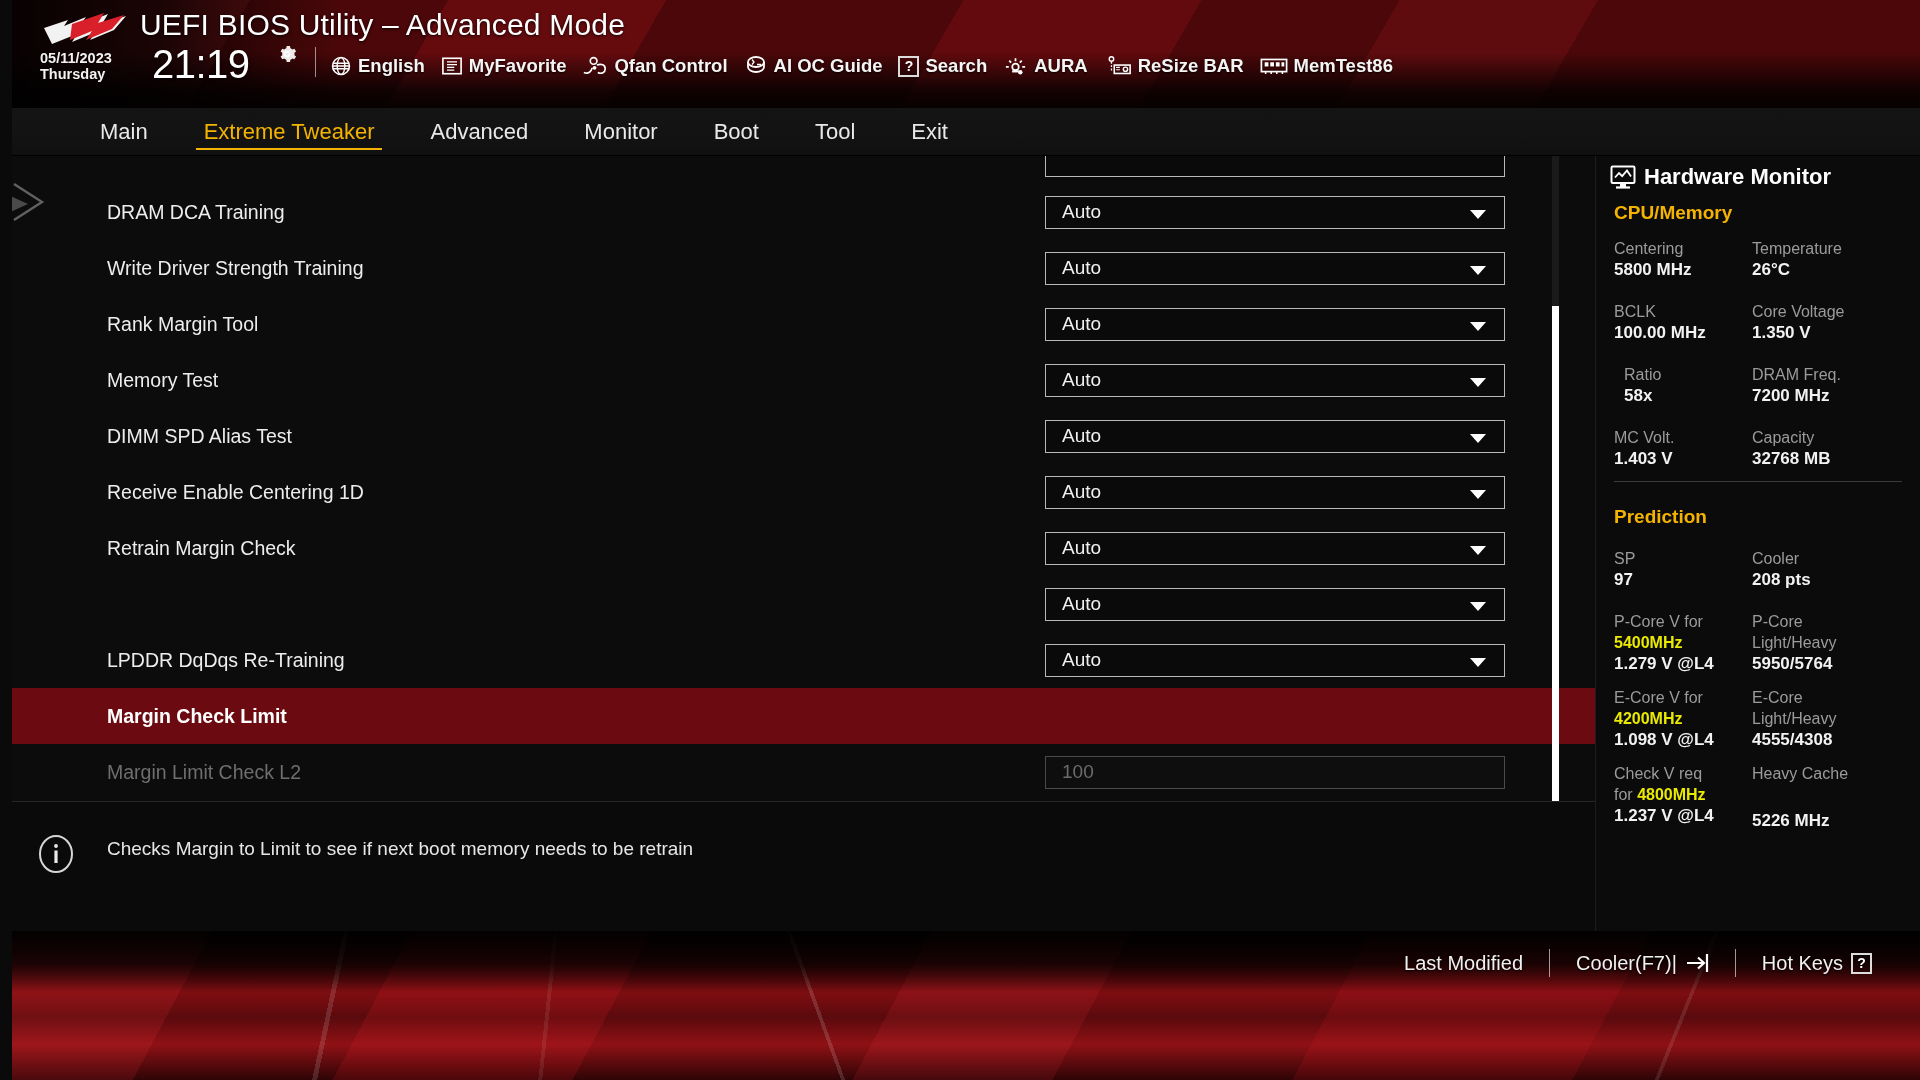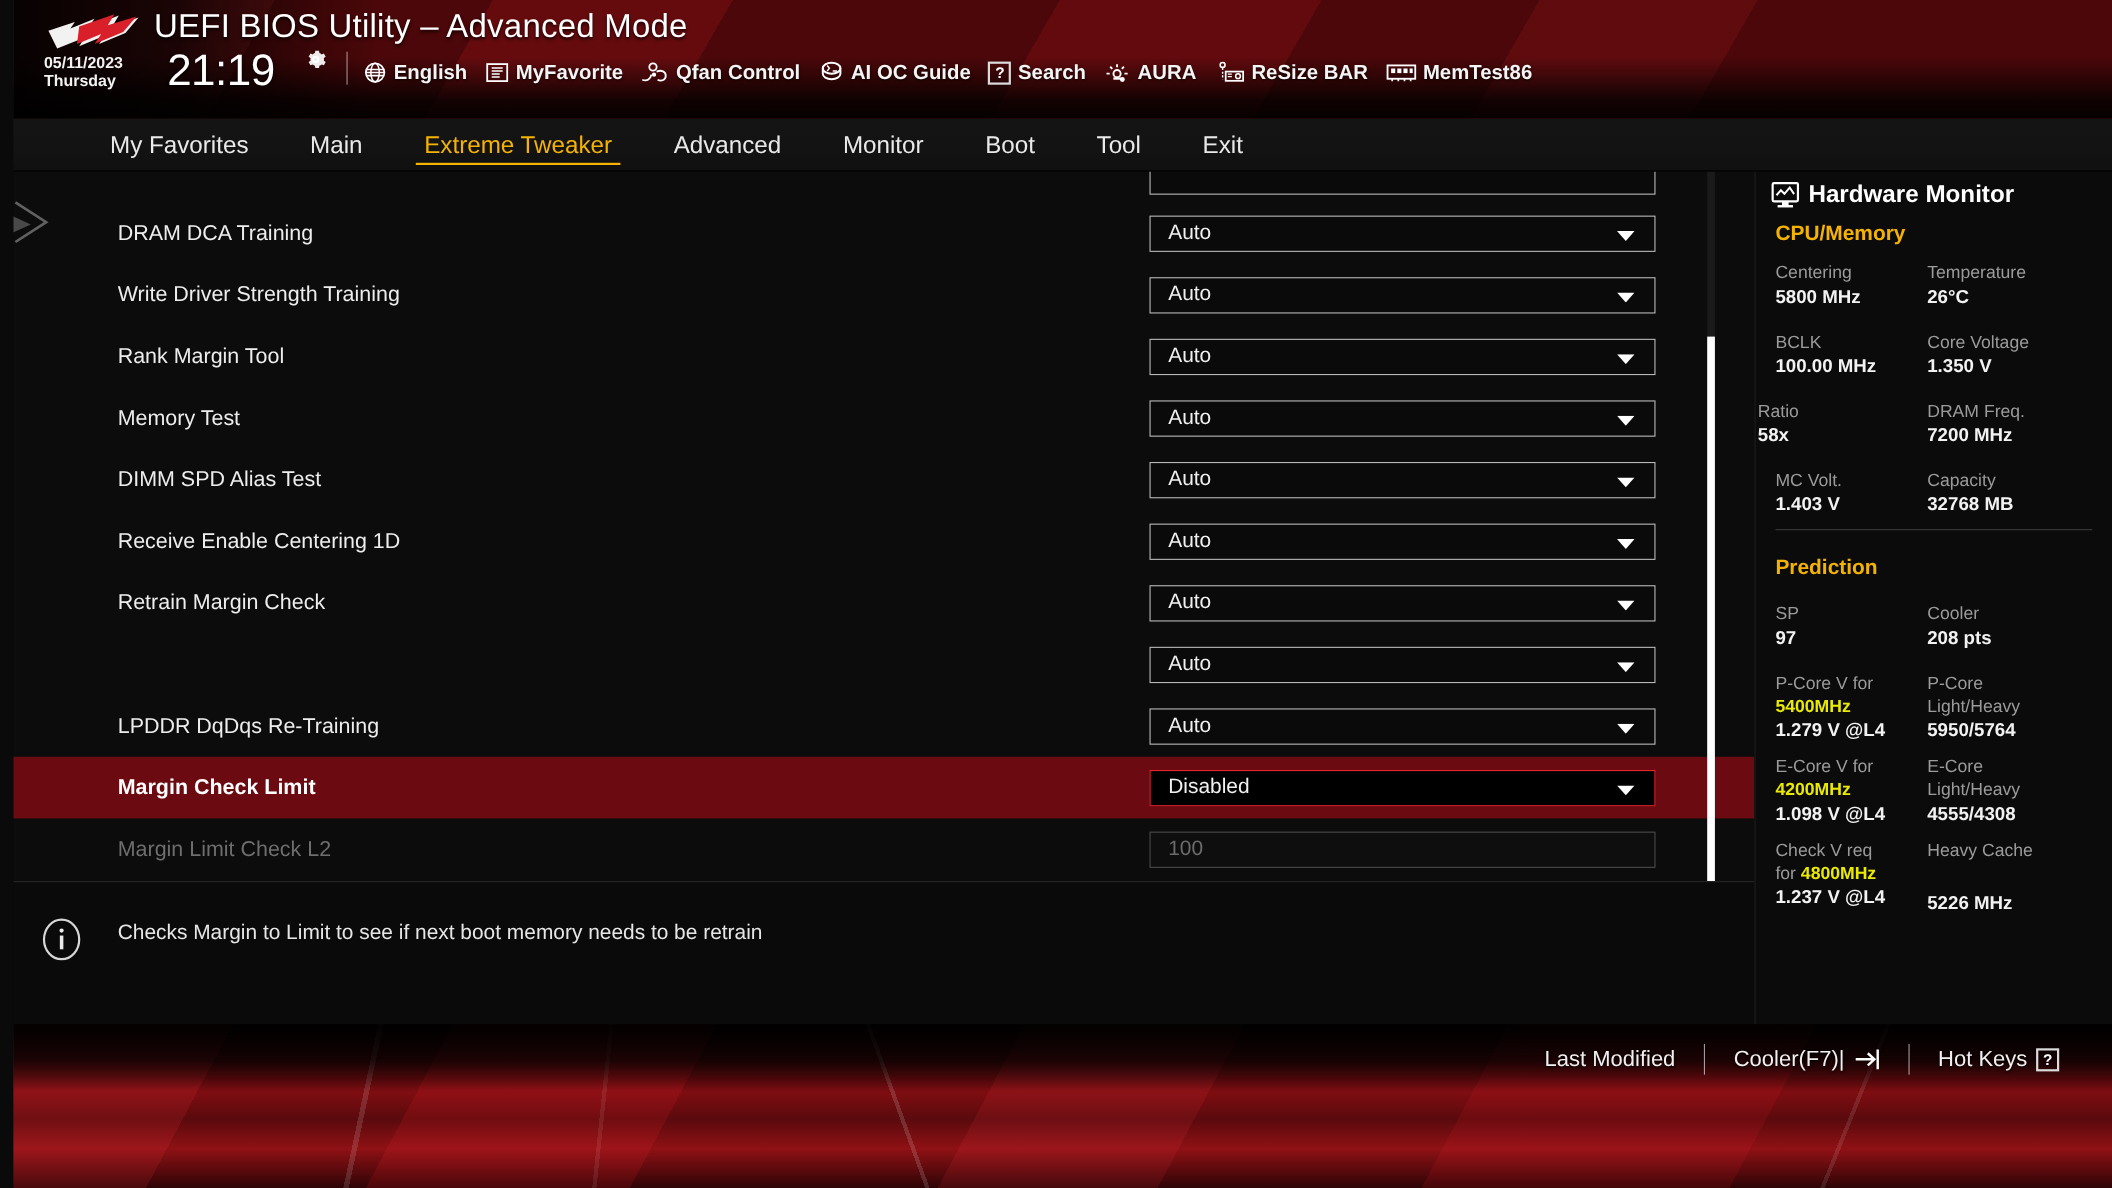--- a/index.html
+++ b/index.html
@@ -279,23 +279,20 @@
         </svg>
         <span class="lbl">MemTest86</span>
       </div>
 
     </div>
   </div>
 
   <div class="navbar">
     <div class="nav-inner">
       <div class="nav-item">
-          <span>My Favorites</span>
-        </div>
-      <div class="nav-item">
           <span>Main</span>
         </div>
       <div class="nav-item active">
           <span>Extreme Tweaker</span>
         </div>
       <div class="nav-item">
           <span>Advanced</span>
         </div>
       <div class="nav-item">
           <span>Monitor</span>
@@ -412,26 +409,20 @@
         <div class="ctrl">
           <span class="val">Auto</span>
           <svg class="caret" width="16" height="9" viewBox="0 0 16 9">
               <path d="M0 0h16L8 9z" fill="#ffffff"></path>
             </svg>
         </div>
       </div>
 
       <div class="row selected">
         <div class="rlabel">Margin Check Limit</div>
-        <div class="ctrl">
-          <span class="val">Disabled</span>
-          <svg class="caret" width="16" height="9" viewBox="0 0 16 9">
-              <path d="M0 0h16L8 9z" fill="#ffffff"></path>
-            </svg>
-        </div>
       </div>
 
       <div class="row dim">
         <div class="rlabel">Margin Limit Check L2</div>
         <div class="ctrl disabled">
           <span class="val">100</span>
         </div>
       </div>
 
     </div>
@@ -474,21 +465,21 @@
 
     <div class="hw-pair" style="left:18px; top:145px">
       <div class="hw-k">BCLK</div>
       <div class="hw-v">100.00 MHz</div>
     </div>
     <div class="hw-pair" style="left:156px; top:145px">
       <div class="hw-k">Core Voltage</div>
       <div class="hw-v">1.350 V</div>
     </div>
 
-    <div class="hw-pair" style="left:2px; top:208px">
+    <div class="hw-pair" style="left:28px; top:208px">
       <div class="hw-k">Ratio</div>
       <div class="hw-v">58x</div>
     </div>
     <div class="hw-pair" style="left:156px; top:208px">
       <div class="hw-k">DRAM Freq.</div>
       <div class="hw-v">7200 MHz</div>
     </div>
 
     <div class="hw-pair" style="left:18px; top:271px">
       <div class="hw-k">MC Volt.</div>

